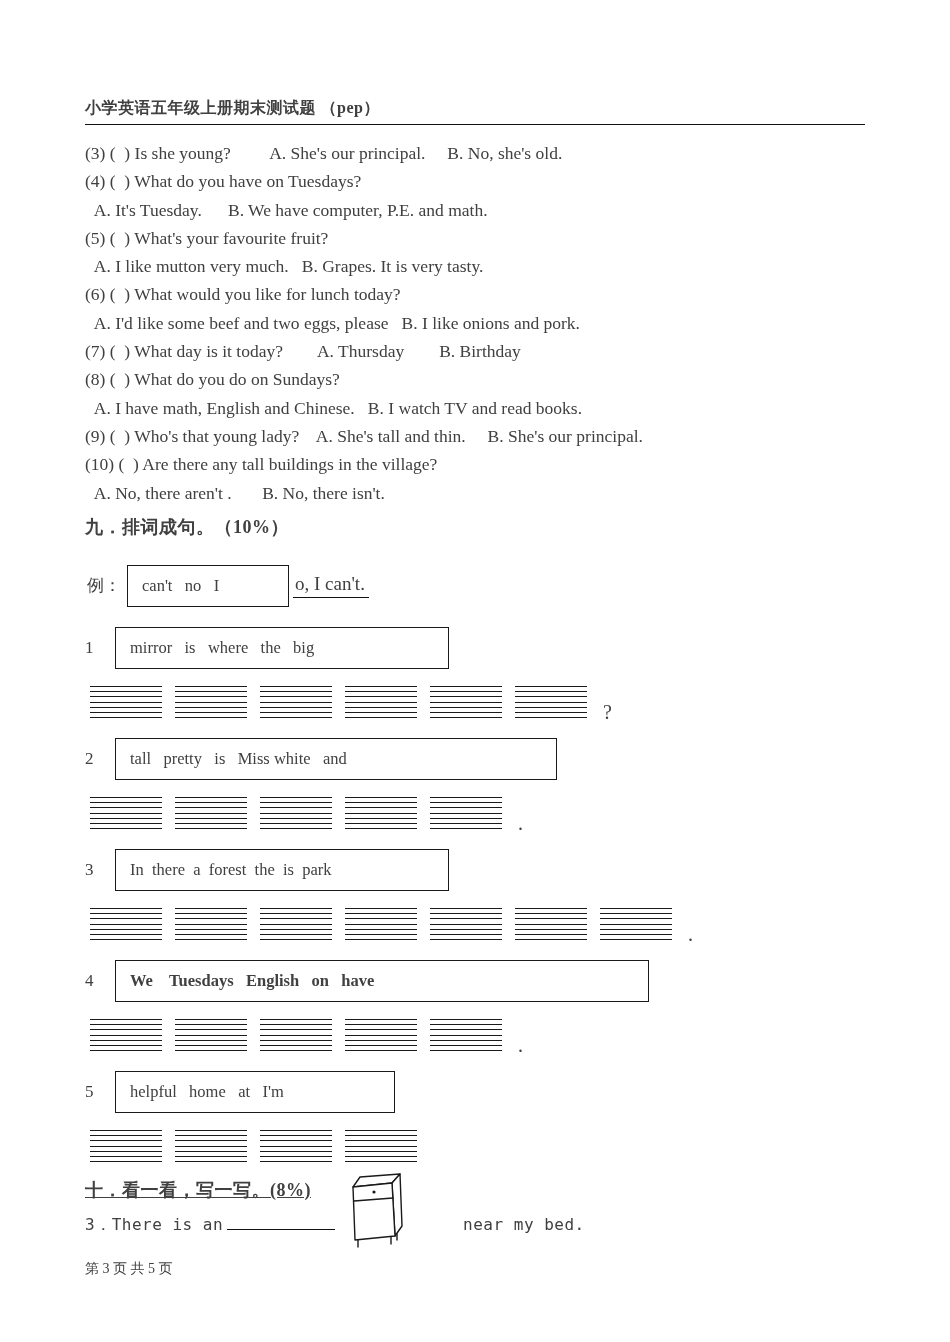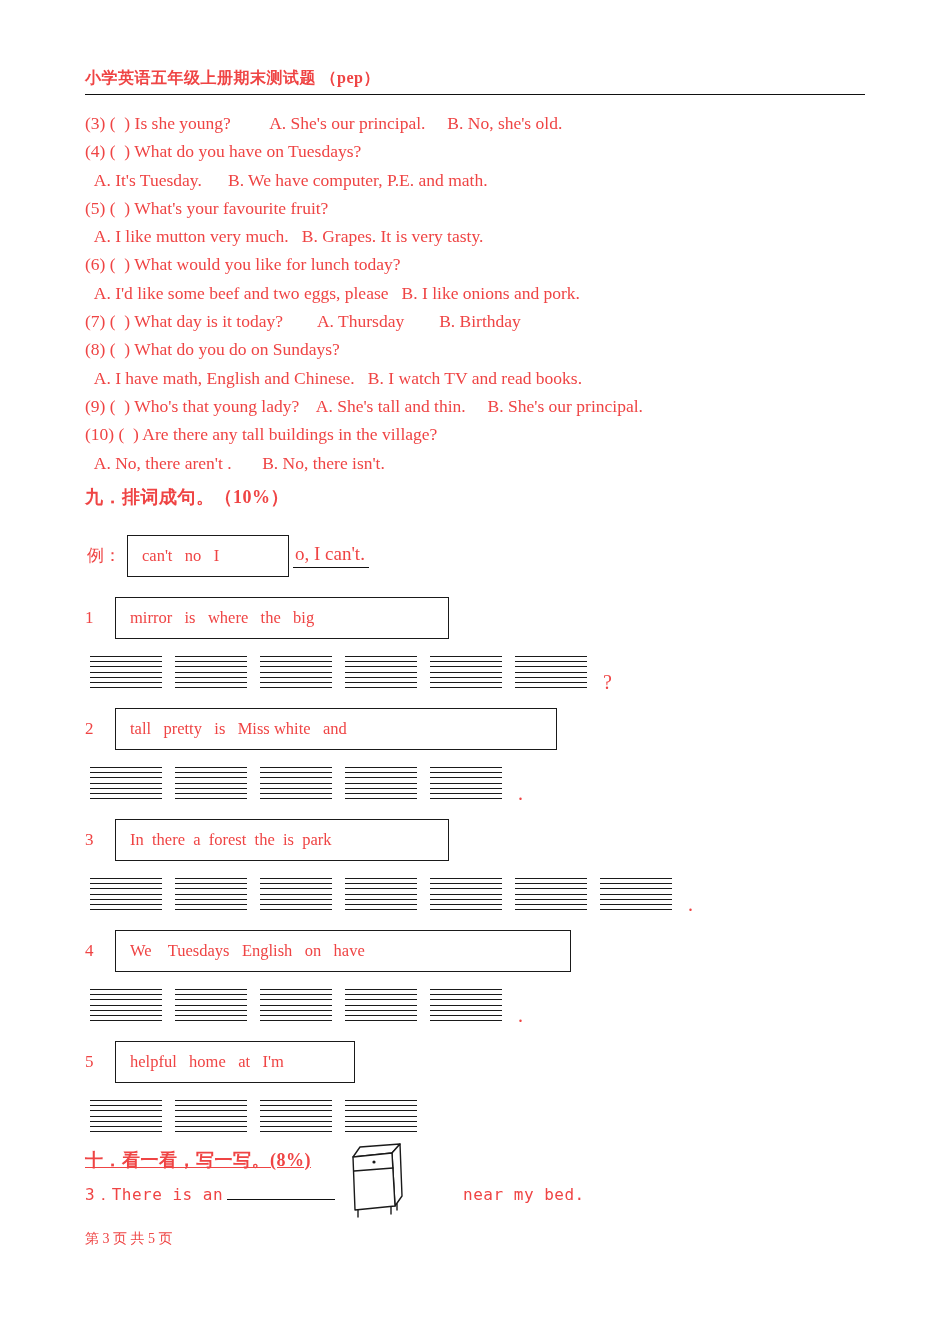--- a/index.html
+++ b/index.html
@@ -2,23 +2,23 @@
 <html><head>
 <meta charset="utf-8">
 <style>
   * { margin:0; padding:0; box-sizing:border-box; }
   html,body { background:#ffffff; }
   .page {
     position:relative;
     width:950px; height:1342px;
     margin:0 auto;
     background:#ffffff;
-    color:#ef4444;
+    color:#404040;
     font-family:"Liberation Serif","DejaVu Serif",serif;
-    padding:68px 85px 0 85px;
+    padding:98px 85px 0 85px;
     overflow:hidden;
   }
   
   .hdr-title { font-size:16px; font-weight:bold; letter-spacing:.5px; }
   .hdr-rule { border-bottom:1.6px solid #111; margin-top:5px; }
   
   .qs { margin-top:14px; }
   .qline { font-size:17.5px; line-height:28.3px; white-space:pre-wrap; }
   
   .sec-title { font-size:18px; font-weight:bold; margin-top:8px; letter-spacing:.5px; }
@@ -36,22 +36,22 @@
     font-size:19px; margin-left:4px; padding:0 4px 2px 2px;
     border-bottom:1.2px solid #111;
   }
   
   .item { margin-top:20px; }
   .item-head { display:flex; align-items:center; }
   .item-num { width:30px; font-size:17px; flex:0 0 30px; }
   .box1 { width:334px; }
   .box2 { width:442px; }
   .box3 { width:334px; }
-  .box4 { width:456px; }
-  .box5 { width:240px; }
+  .box4 { width:534px;font-weight:bold; }
+  .box5 { width:280px; }
   
   .ruling { margin:17px 0 0 5px; }
   .rule-row { display:flex; align-items:flex-end; gap:13px; margin-bottom:5px; }
   .rule-block {
     width:72px; flex:0 0 72px;
     background:repeating-linear-gradient(to bottom,#1a1a1a 0 1px,transparent 1px 5px);
   }
   .rule-thin .rule-block  { height:11px; }
   .rule-thick .rule-block { height:16px; }
   .rule-end { font-size:20px; line-height:12px; margin-left:3px; }

